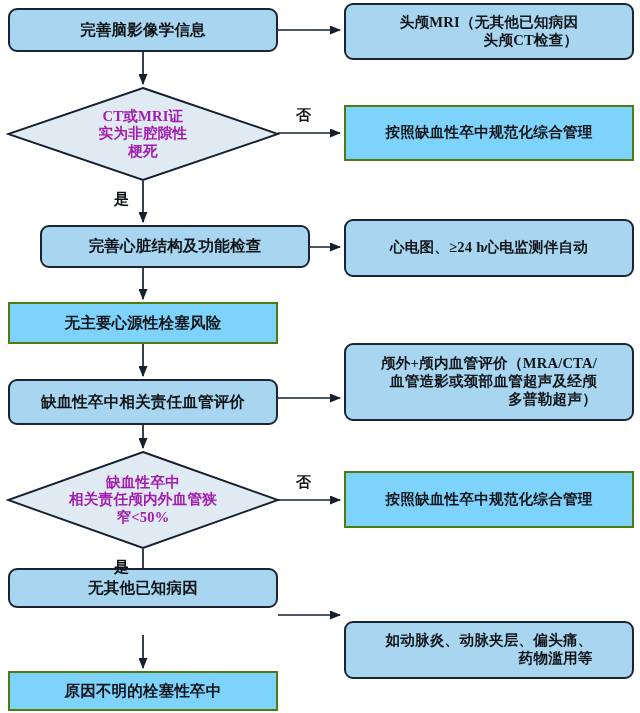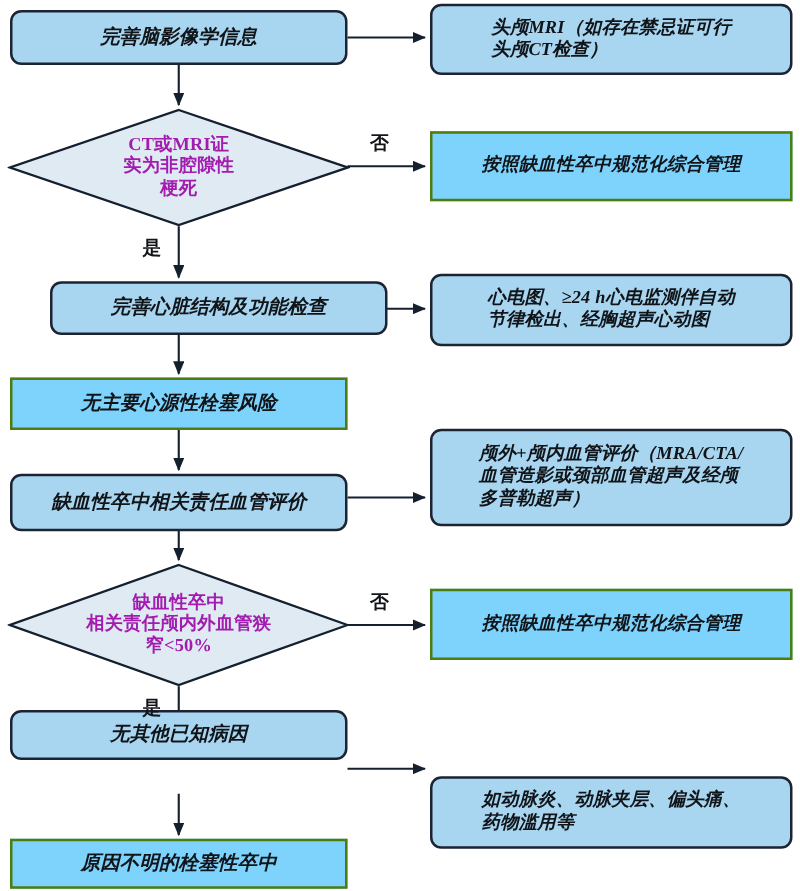--- a/index.html
+++ b/index.html
@@ -19,27 +19,26 @@
     left: 0; top: 0;
     width: 640px;
     height: 713px;
   }
   .node {
     position: absolute;
     box-sizing: border-box;
     display: flex;
     align-items: center;
     justify-content: center;
-    text-align: left;
+    text-align: right;
     color: #111418;
     font-weight: 700;
     line-height: 1.22;
     letter-spacing: 0.2px;
     z-index: 3;
-    font-style: italic;
   }
   .proc {
     border: 2px solid #1c2433;
     border-radius: 9px;
     background: #a8d6f0;
   }
   .rect {
     border: 2px solid #4d7c0f;
     border-radius: 0;
     background: #7dd3fc;
@@ -163,33 +162,32 @@
   <div class="node proc t15" style="left:8px; top:568px; width:270px; height:40px;">
     <span>无其他已知病因</span>
   </div>
 
   <div class="node rect t15" style="left:8px; top:671px; width:270px; height:40px;">
     <span>原因不明的栓塞性卒中</span>
   </div>
 
   <div class="node proc t145" style="left:344px; top:3px; width:290px; height:57px;">
     <div>
-      <div>头颅MRI（如存在禁忌证可行</div>
+      <div>头颅MRI（无其他已知病因</div>
       <div>头颅CT检查）</div>
     </div>
   </div>
 
   <div class="node rect t145" style="left:344px; top:105px; width:290px; height:56px;">
     <span>按照缺血性卒中规范化综合管理</span>
   </div>
 
   <div class="node proc t145" style="left:344px; top:219px; width:290px; height:58px;">
     <div>
       <div>心电图、≥24 h心电监测伴自动</div>
-      <div>节律检出、经胸超声心动图</div>
     </div>
   </div>
 
   <div class="node proc t145" style="left:344px; top:343px; width:290px; height:78px;">
     <div>
       <div>颅外+颅内血管评价（MRA/CTA/</div>
       <div>血管造影或颈部血管超声及经颅</div>
       <div>多普勒超声）</div>
     </div>
   </div>

